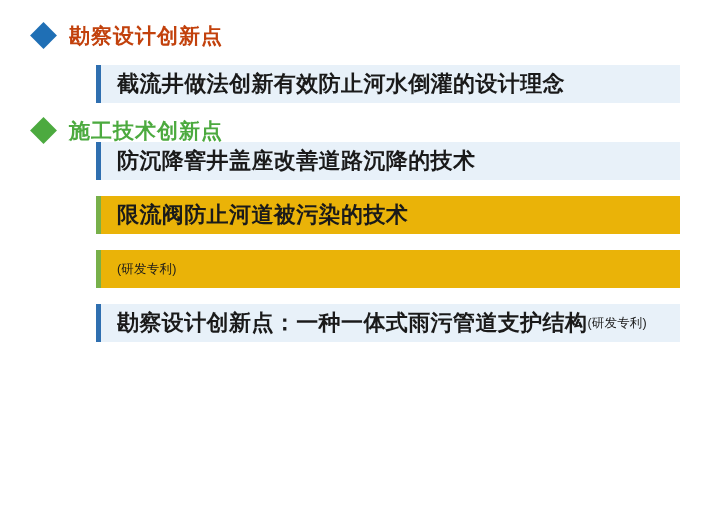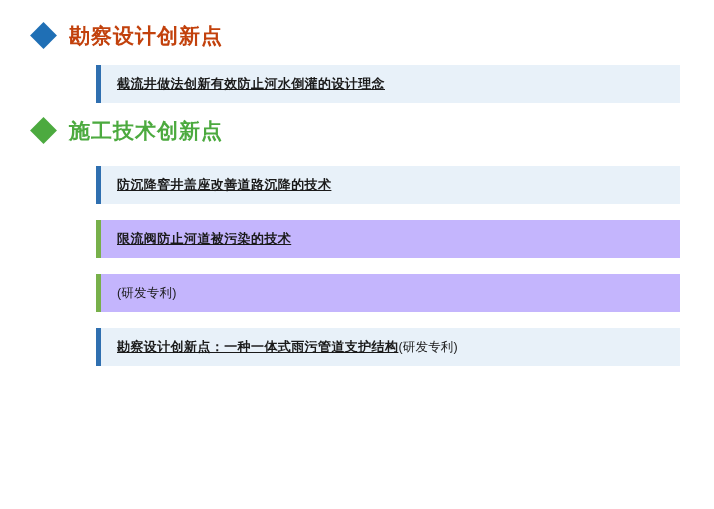--- a/index.html
+++ b/index.html
@@ -66,43 +66,42 @@
     height: 38px;
     padding-left: 16px;
     border-left-width: 5px;
     border-left-style: solid;
   }
   .item.blue {
     background: #e8f1f9;
     border-left-color: #2f6fb0;
   }
   .item.green {
-    background: #c4b5fd;
+    background: #eab308;
     border-left-color: #77b04a;
   }
 
   .item-text {
-    font-size: 13px;
+    font-size: 22px;
     font-weight: bold;
     color: #1a1a1a;
     letter-spacing: 0.4px;
     white-space: nowrap;
-    text-decoration: underline;
   }
   .item-note {
     font-size: 12.5px;
     font-weight: normal;
     color: #1a1a1a;
     letter-spacing: 0.2px;
     white-space: nowrap;
   }
 
   
   .group-first { margin-top: 18px; }
-  .group-second { margin-top: 24px; }
+  .group-second { }
   .item + .item { margin-top: 16px; }
 </style>
 </head>
 <body>
 
 <div class="page">
 
   <div class="section-head first">
     <span class="diamond blue"></span>
     <span class="section-title blue">勘察设计创新点</span>

